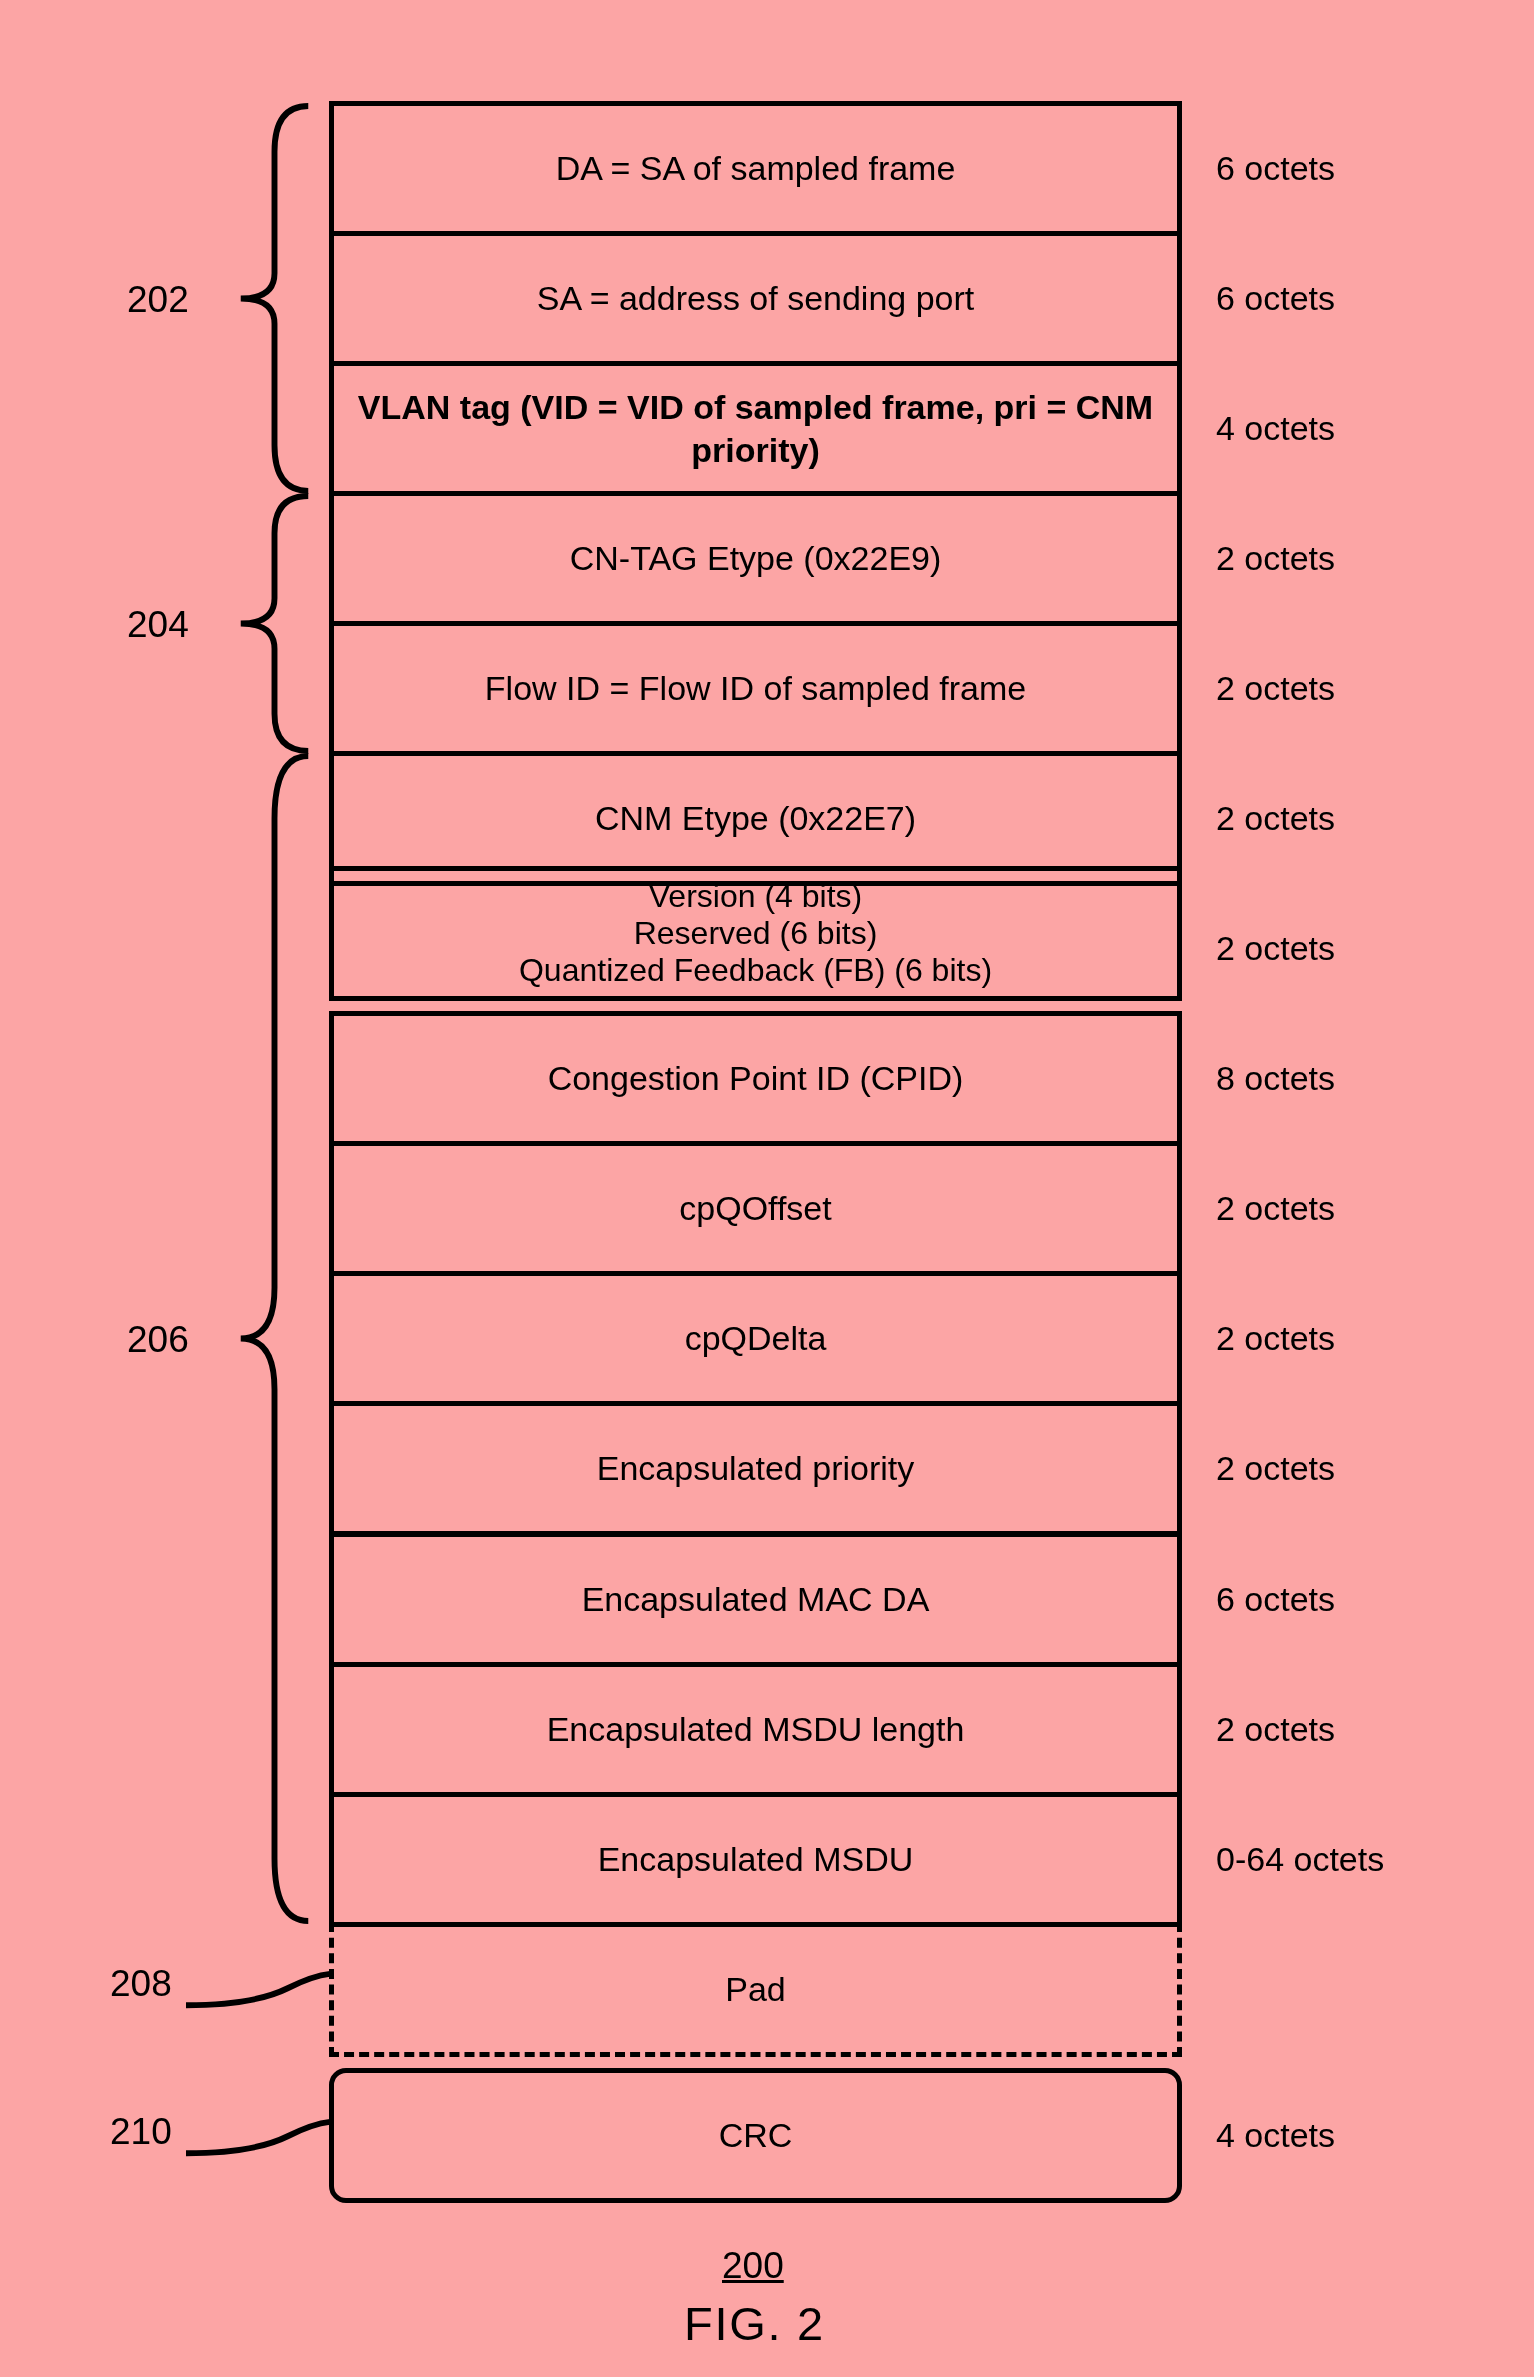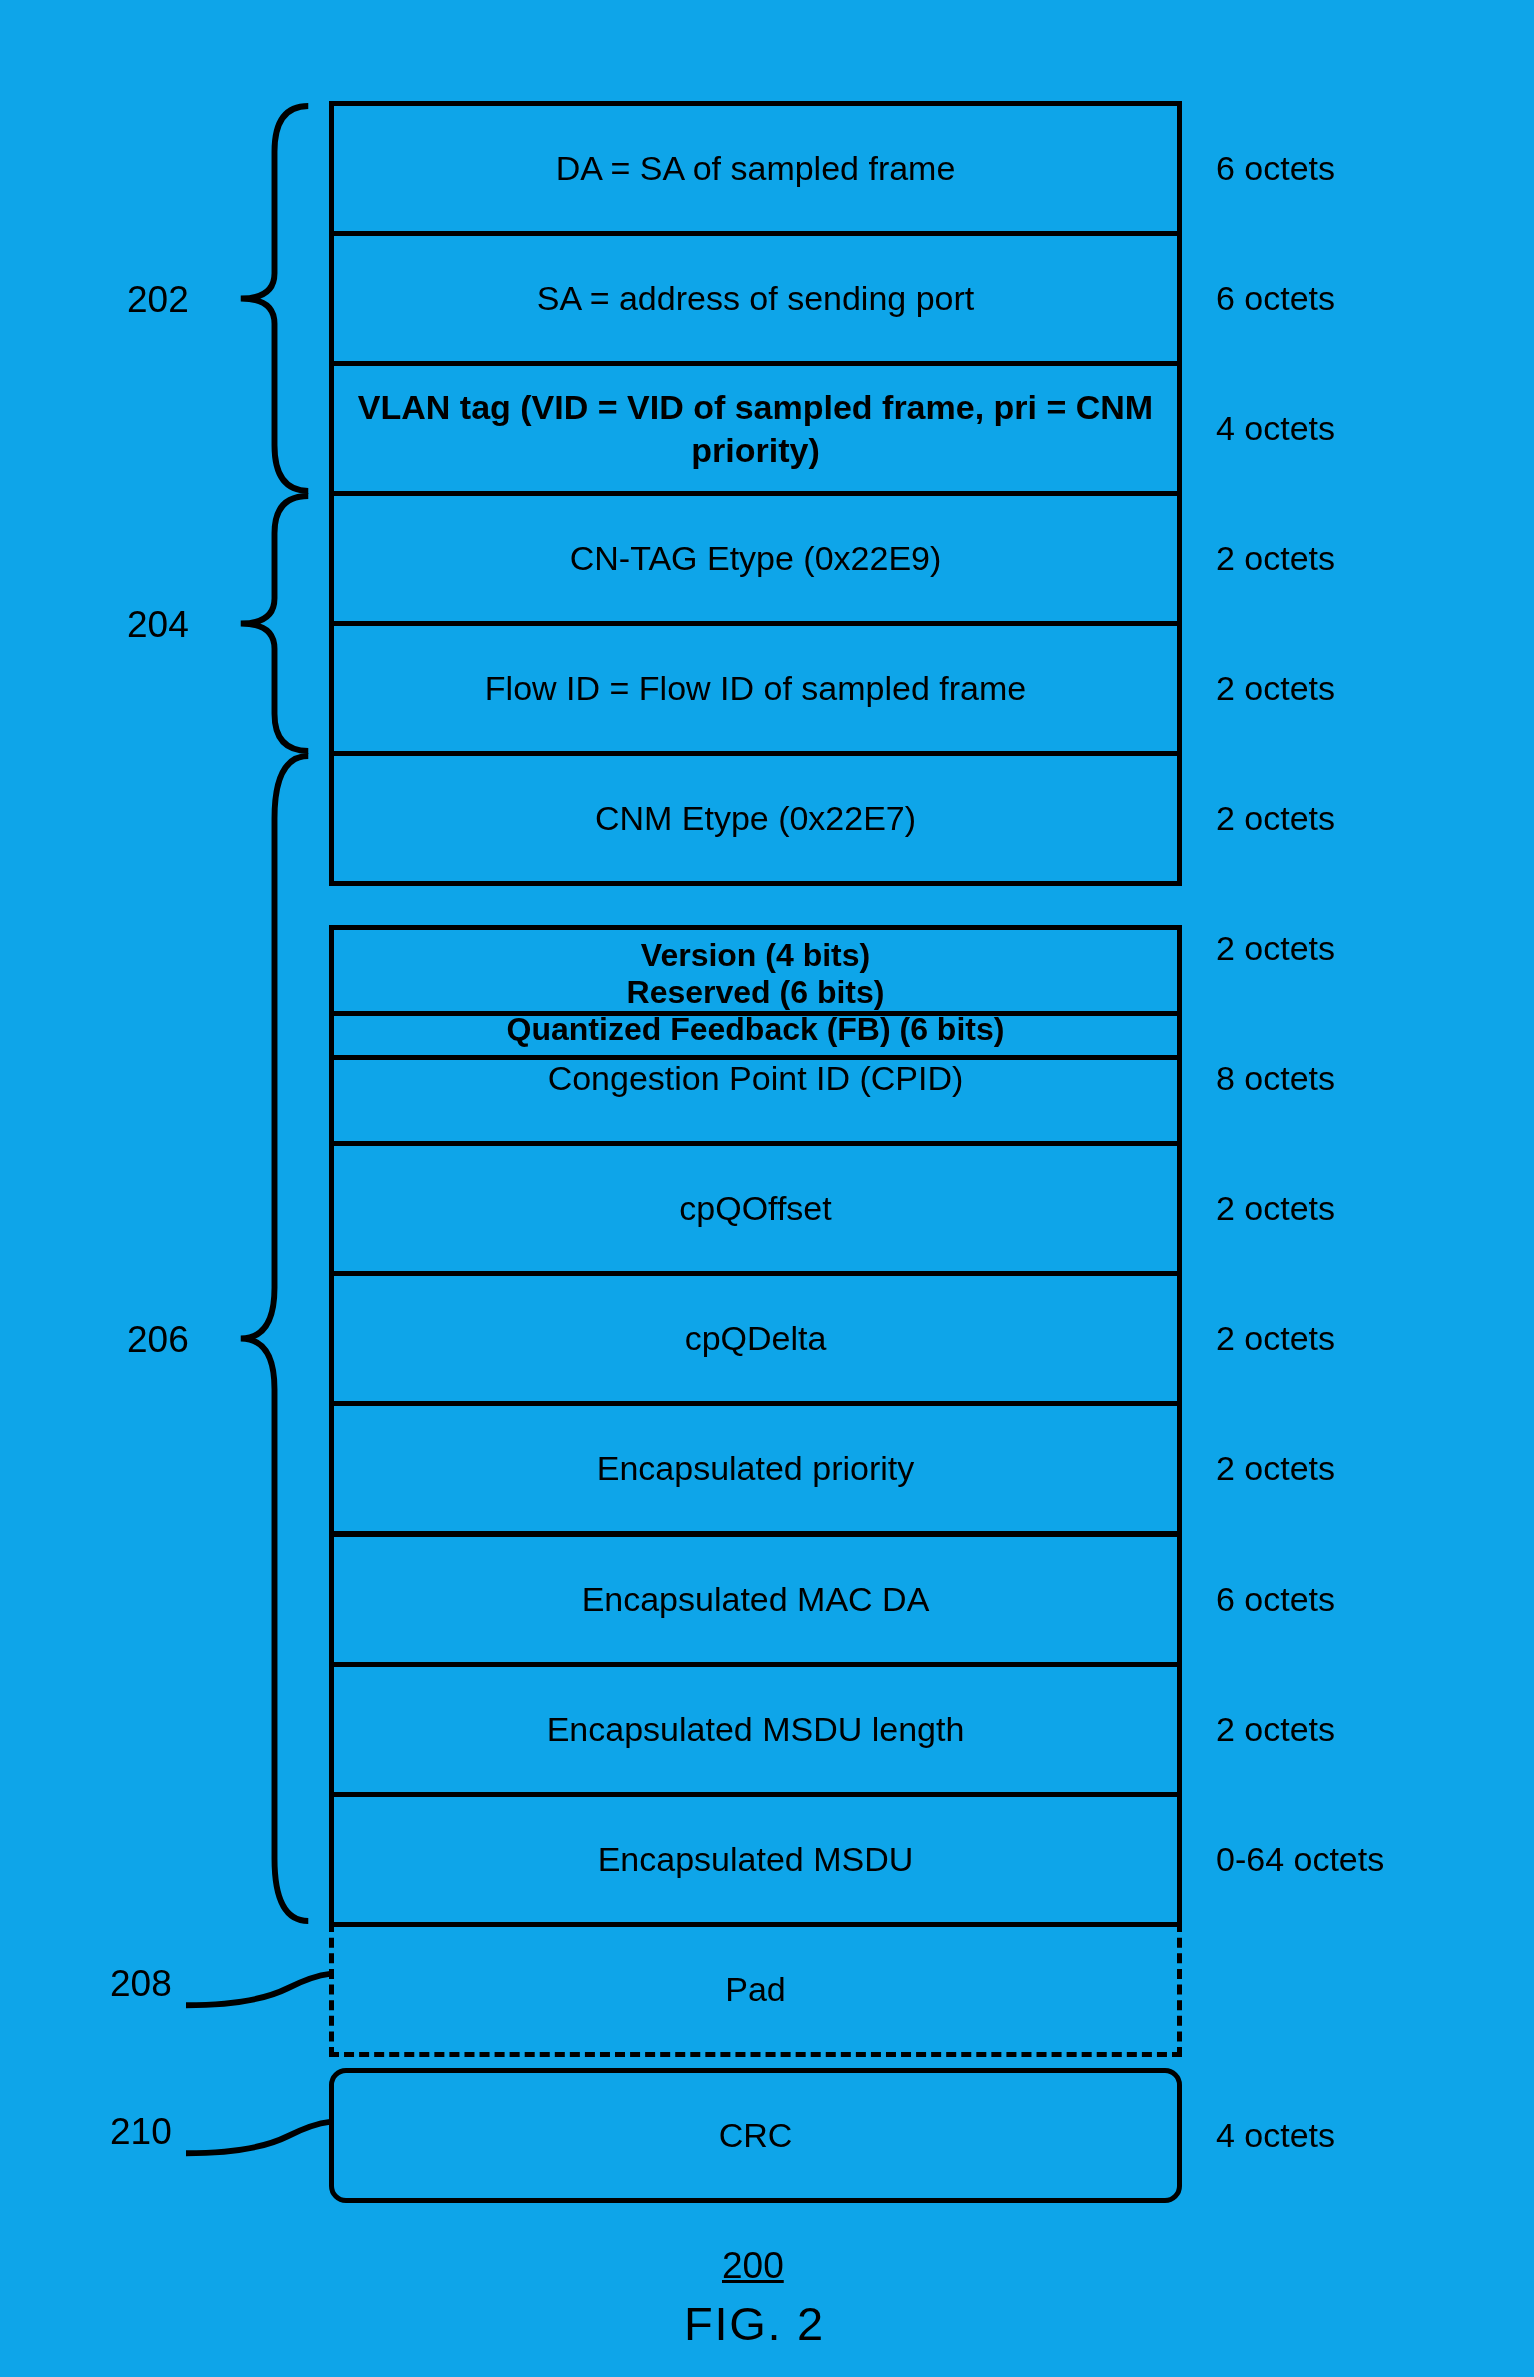--- a/index.html
+++ b/index.html
@@ -6,21 +6,21 @@
     margin: 0;
     padding: 0;
     background: #fff;
     font-family: Arial, Helvetica, sans-serif;
     color: #000;
   }
   .page {
     width: 1535px;
     height: 2377px;
     position: relative;
-    background: #0ea5e9;
+    background: #fca5a5;
   }
   .box {
     position: absolute;
     left: 329px;
     width: 853px;
     height: 135px;
     border: 5px solid #000;
     box-sizing: border-box;
     display: flex;
     align-items: center;
@@ -98,21 +98,21 @@
   <div class="box" style="top:621px;">
       <span>Flow ID = Flow ID of sampled frame</span>
     </div>
   <div class="size-label" style="top:621px;">2 octets</div>
 
   <div class="box" style="top:751px;">
       <span>CNM Etype (0x22E7)</span>
     </div>
   <div class="size-label" style="top:751px;">2 octets</div>
 
-  <div class="box multiline" style="top:925px; white-space:pre-line;font-weight:bold;"><span>Version (4 bits)
+  <div class="box multiline" style="top:866px; white-space:pre-line;"><span>Version (4 bits)
 Reserved (6 bits)
 Quantized Feedback (FB) (6 bits)</span></div>
   <div class="size-label" style="top:881px;">2 octets</div>
 
   <div class="box" style="top:1011px;">
       <span>Congestion Point ID (CPID)</span>
     </div>
   <div class="size-label" style="top:1011px;">8 octets</div>
 
   <div class="box" style="top:1141px;">

